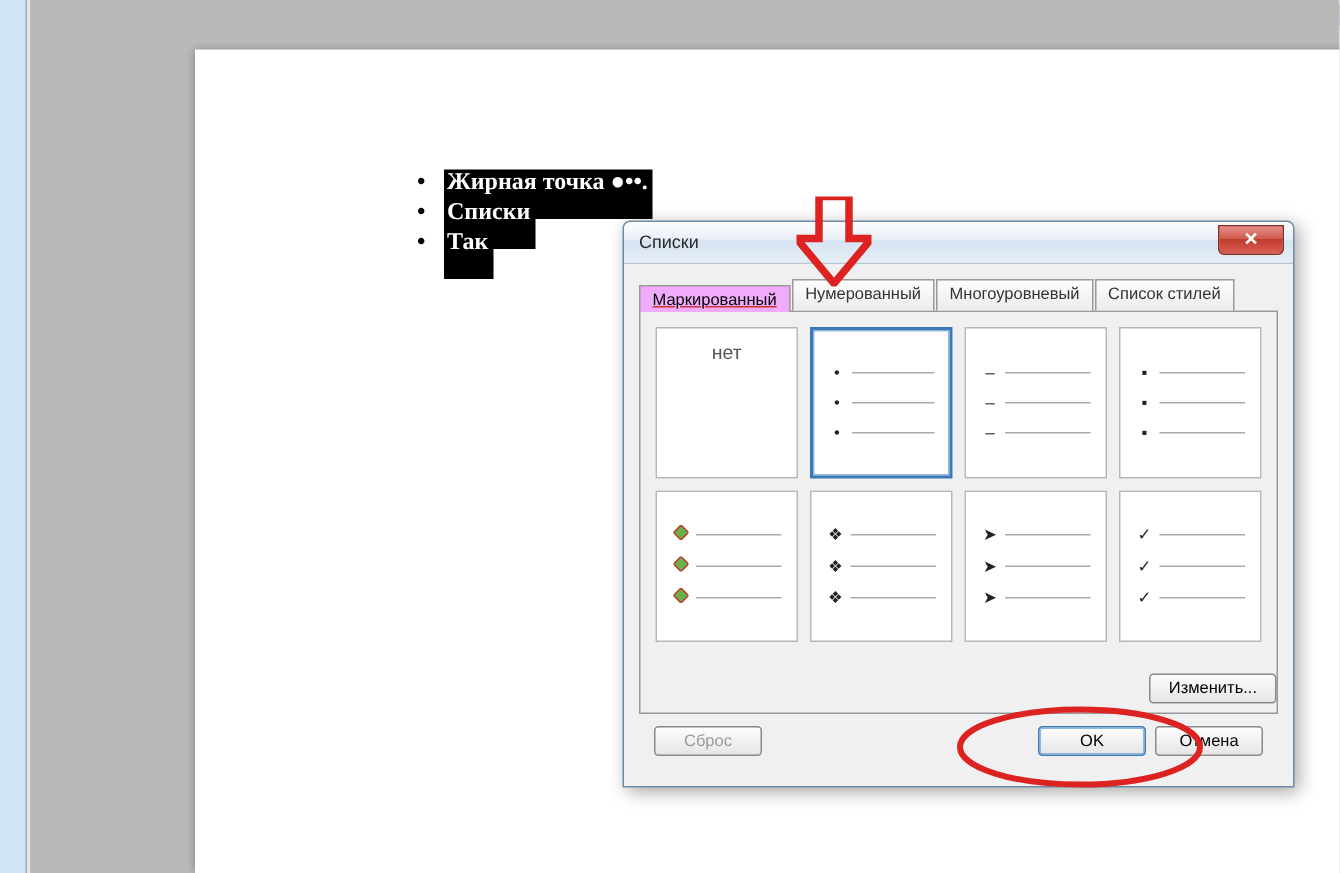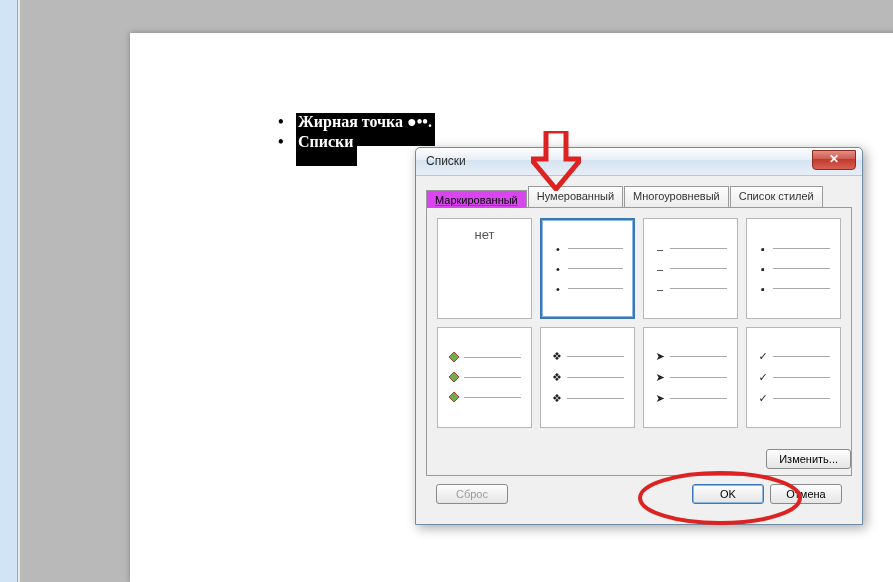--- a/index.html
+++ b/index.html
@@ -134,21 +134,21 @@
     background: linear-gradient(#fdfdfd,#ececec);
     padding: 3px 8px 0 8px;
     font-size: 11px;
     color:#333;
     margin-right:1px;
     position:relative;
     top:0px;
     cursor:pointer;
   }
   .tab-btn.active {
-    background:#d946ef;
+    background:#f0abfc;
     border-bottom:1px solid #f0f0f0;
     top:4px;
     color:#000;
     text-decoration: underline;
     text-decoration-color: #c33;
   }
   .tab-panel {
     border:1px solid #999;
     border-top:none;
     background:#f0f0f0;
@@ -275,20 +275,21 @@
   <span class="vnum" style="top:440px">9</span>
   <span class="vnum" style="top:490px">10</span>
   <span class="vnum" style="top:540px">11</span>
 </div>
 
 <div class="doc-area">
   <div class="page">
     <ul class="doc-list">
       <li><span class="sel">Жирная точка ●••.</span></li>
       <li><span class="sel">Списки</span></li>
+      <li><span class="sel">Так</span></li>
     </ul>
   </div>
 </div>
 
 <div class="arrow">
   <svg viewBox="0 0 50 60">
     <path d="M15 0 L35 0 L35 28 L50 28 L25 58 L0 28 L15 28 Z" fill="none" stroke="#d22" stroke-width="5" stroke-linejoin="miter"></path>
   </svg>
 </div>
 

